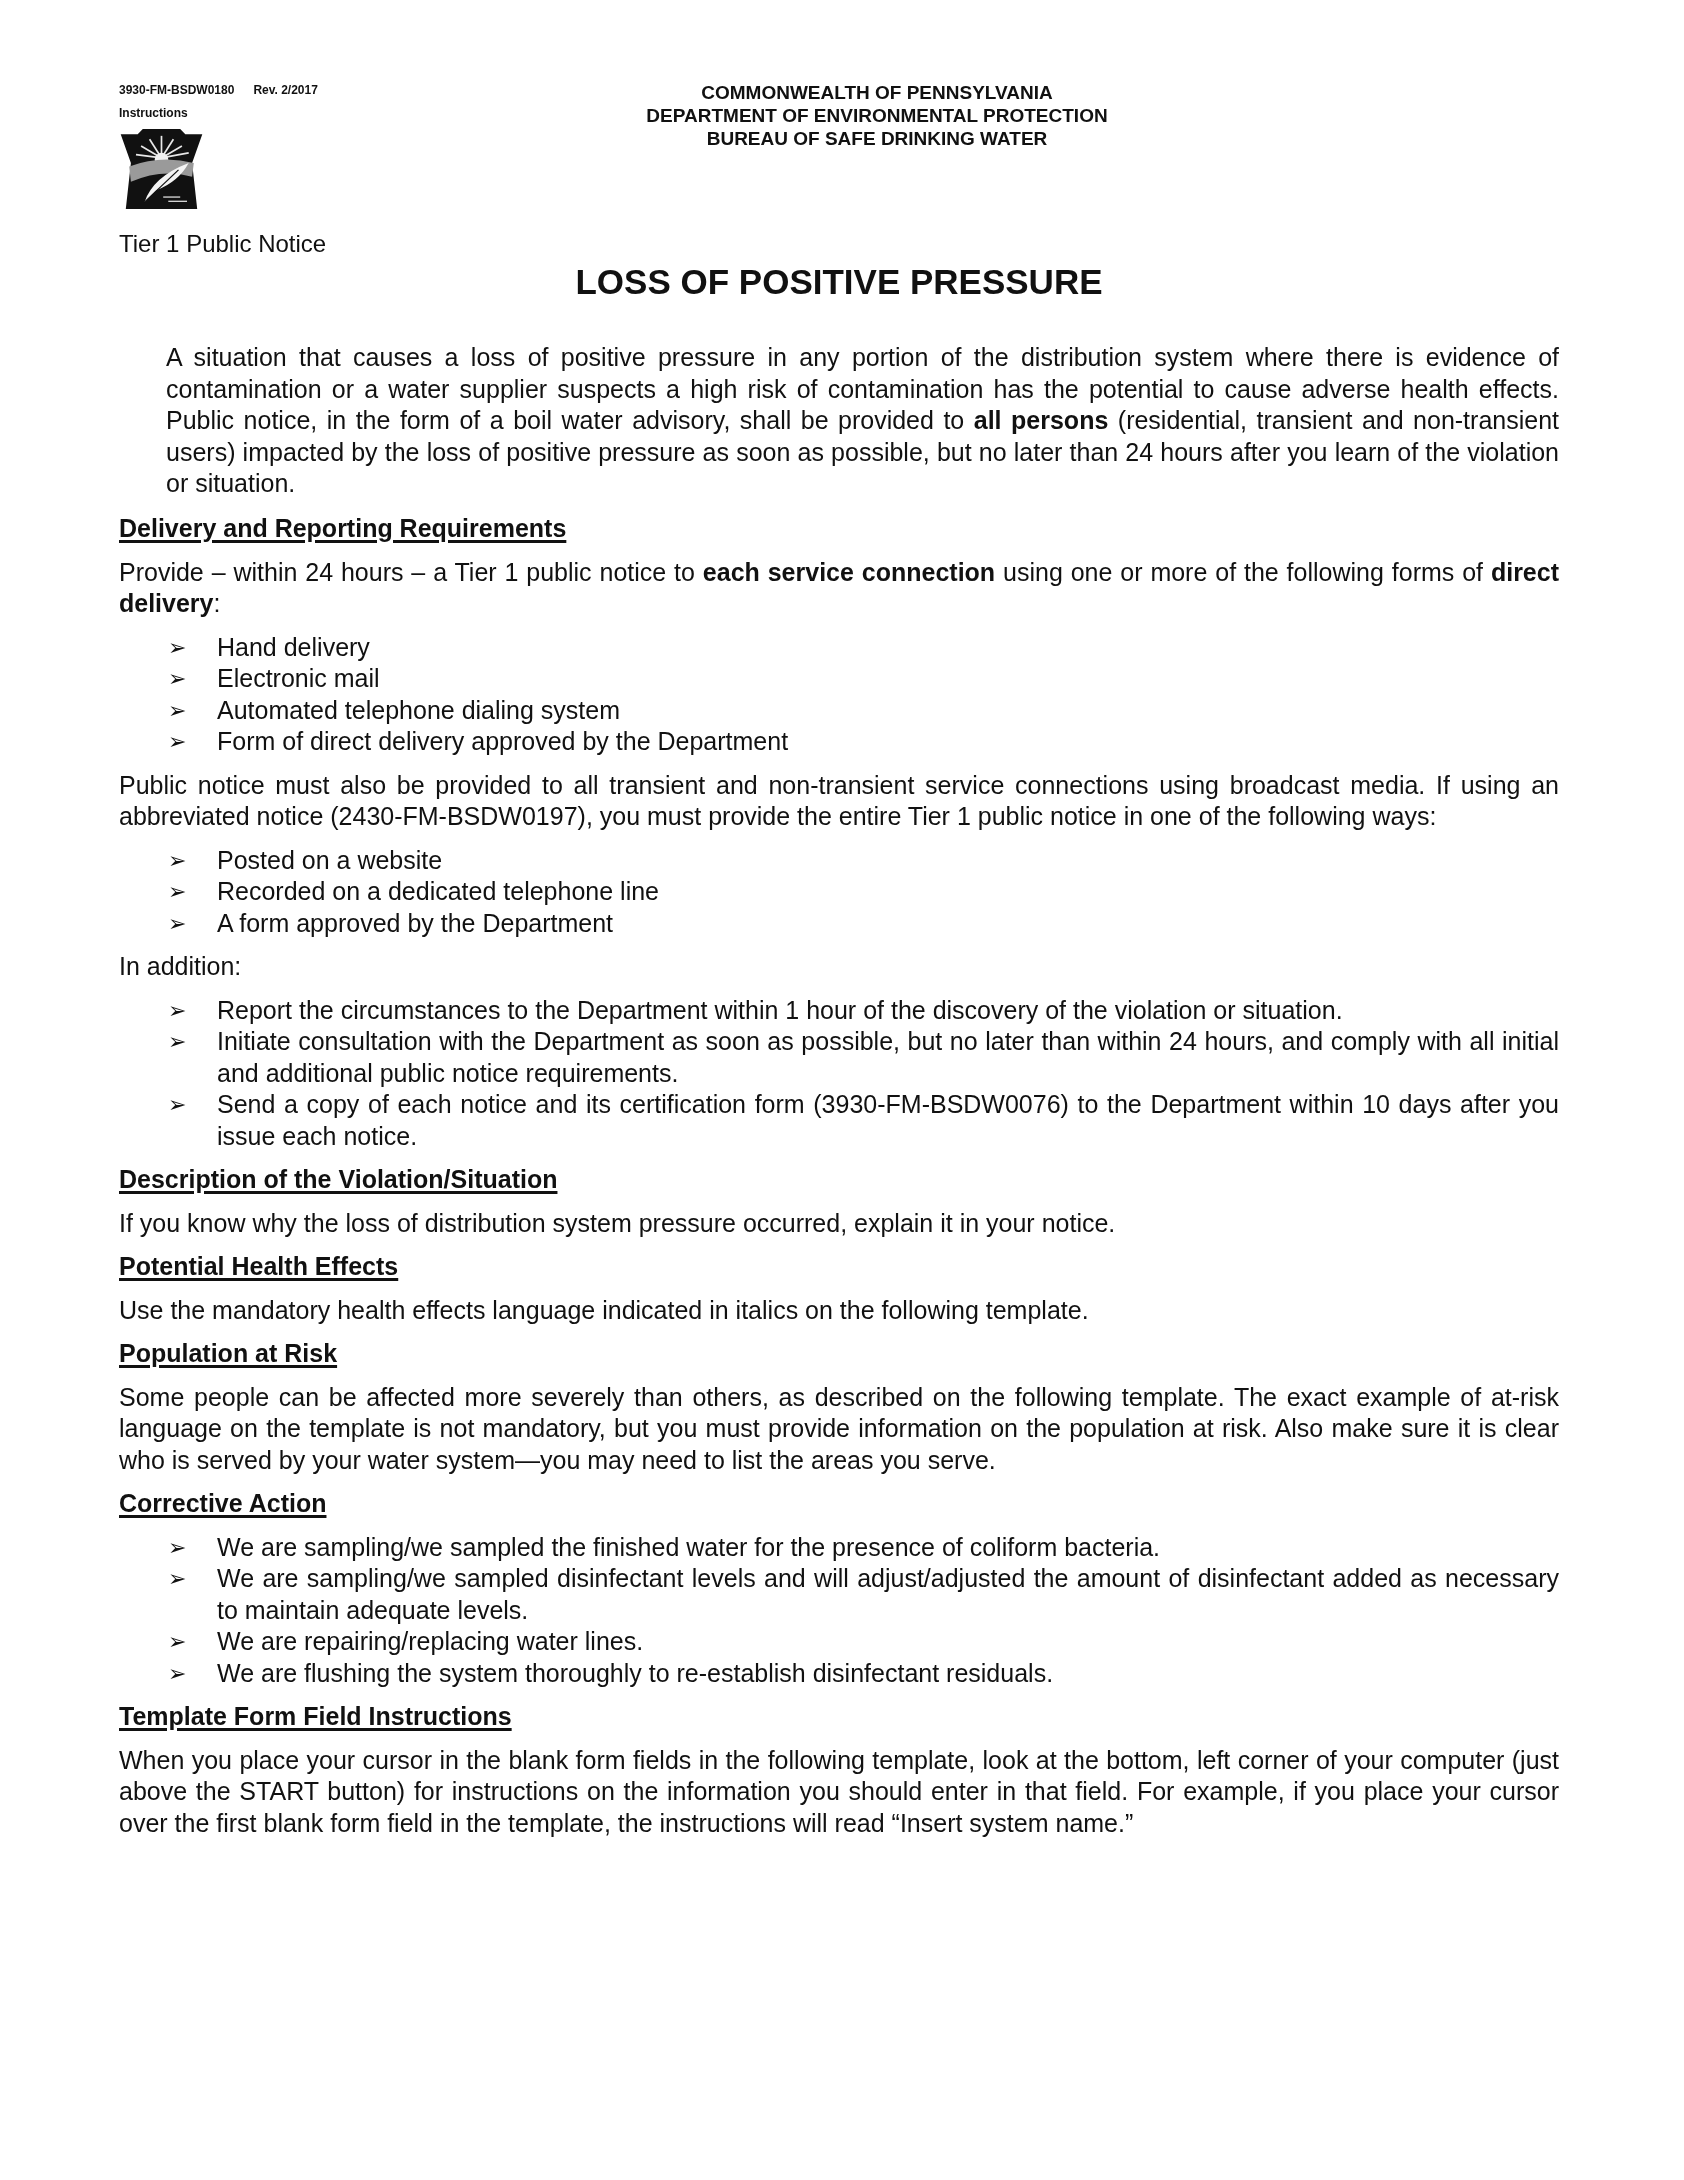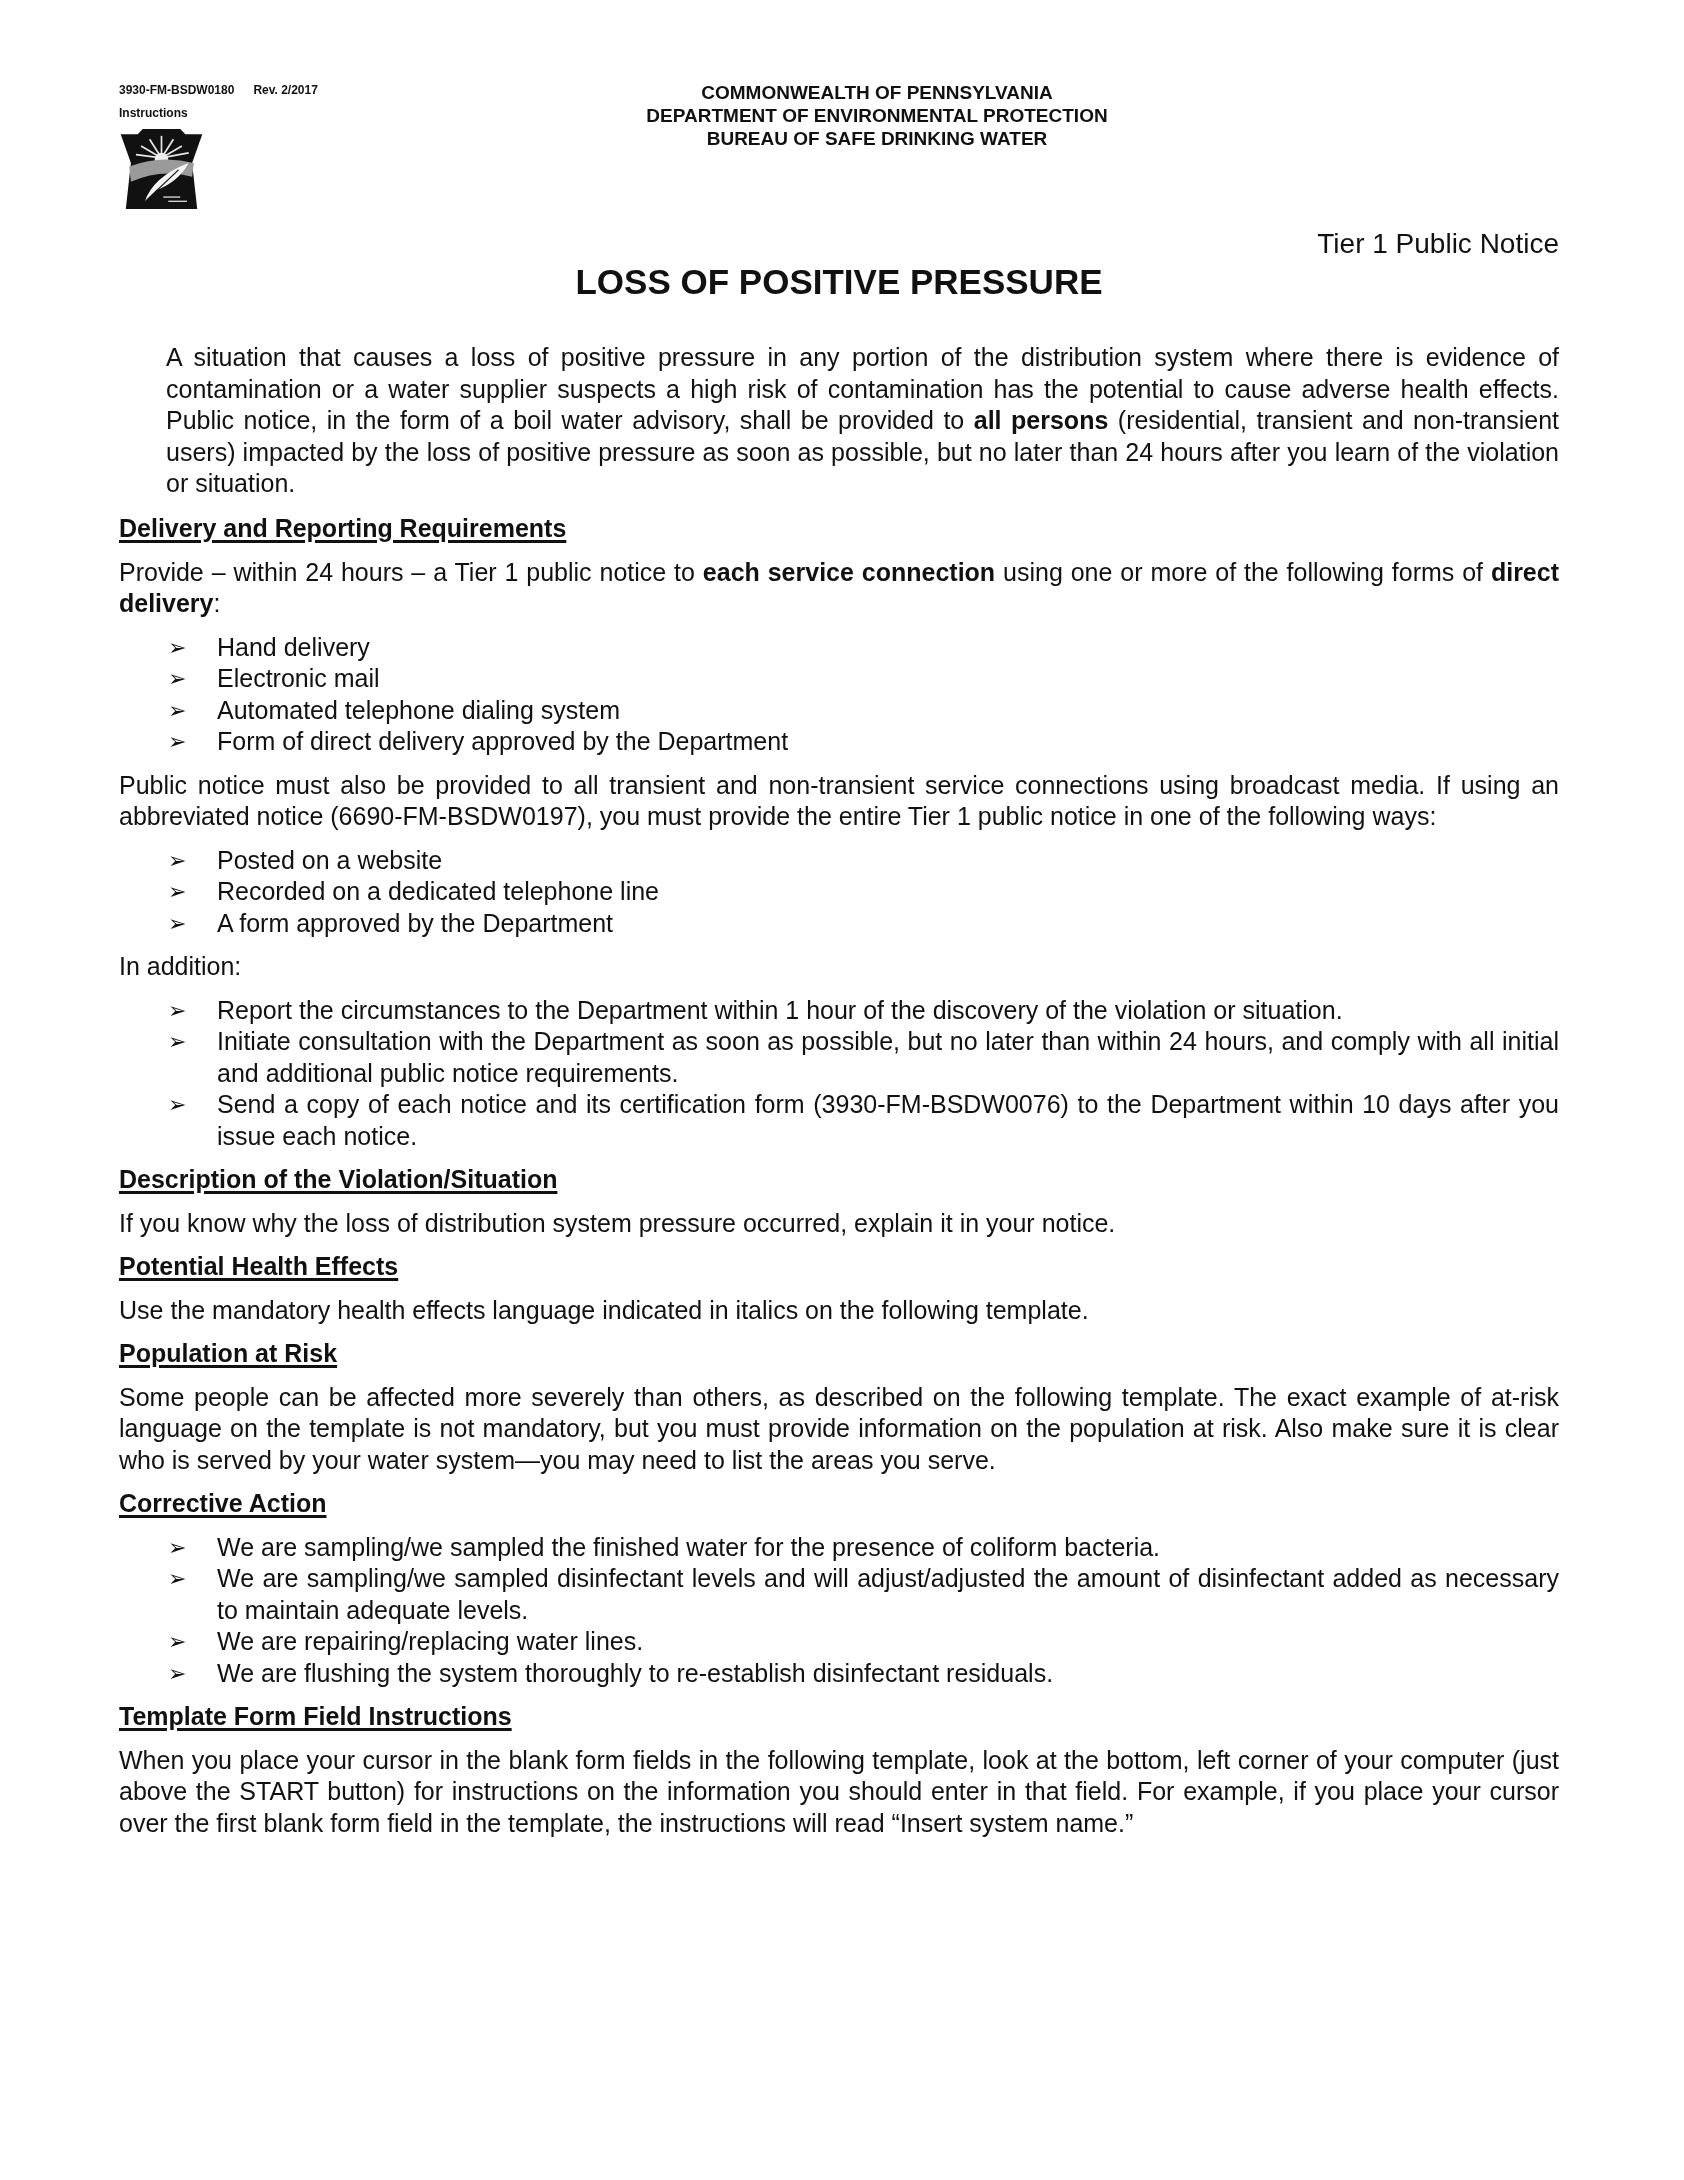--- a/index.html
+++ b/index.html
@@ -15,21 +15,21 @@
   .hdr-left .rev { margin-left: 19px; }
   .logo { position: absolute; left: 0; top: 129px; display: flex; align-items: flex-start; }
   .logo svg { width: 85px; height: 80px; display: block; }
   .logo-text { margin-left: 6.8px; margin-top: 3.4px; }
   .logo-name { font-family: "DejaVu Sans", sans-serif; font-weight: bold; font-size: 34px; line-height: 34px; letter-spacing: -0.4px; color: #111; }
   .logo-sub { font-family: "DejaVu Sans", sans-serif; font-size: 13.6px; line-height: 16px; color: #111; letter-spacing: -0.3px; }
   .hdr-center {
     position: absolute; left: 460px; width: 596px; top: 81px; text-align: center;
     font-weight: bold; font-size: 19px; line-height: 23px;
   }
-  .subtitle { position: absolute; left: 0; width: 1440px; top: 227px; text-align: right; font-size: 28px; line-height: 34px; }
+  .subtitle { position: absolute; left: 0; width: 1440px; top: 227px; text-align: left; font-size: 24px; line-height: 34px; }
   .title { position: absolute; left: 0; width: 1440px; top: 261px; text-align: center; font-size: 35px; font-weight: bold; line-height: 41px; }
   .content { position: absolute; left: 0; top: 342px; width: 1440px; font-size: 25px; line-height: 31.5px; }
   p { margin: 0; text-align: justify; }
   .intro { margin-bottom: 13.6px; margin-left: 47px; }
   h2 { margin: 0 0 12px 0; font-size: 25px; line-height: 31.5px; font-weight: bold; text-decoration: underline; text-decoration-thickness: 2.6px; text-underline-offset: 3.4px; }
   .para { margin-bottom: 12px; }
   ul { list-style: none; margin: 0 0 12px 0; padding: 0; }
   li { position: relative; padding-left: 98px; text-align: justify; }
   li .bullet { position: absolute; left: 49px; top: 0; font-family: "DejaVu Sans", sans-serif; font-size: 22px; }
   b { font-weight: bold; }
@@ -85,21 +85,21 @@
     <h2>Delivery and Reporting Requirements</h2>
     <p class="para"><span>Provide – within 24 hours – a Tier 1 public notice to </span><b>each service connection</b><span> using one or more of the following forms of </span><b>direct delivery</b><span>:</span></p>
 
     <ul>
       <li><span class="bullet">➢</span><span>Hand delivery</span></li>
       <li><span class="bullet">➢</span><span>Electronic mail</span></li>
       <li><span class="bullet">➢</span><span>Automated telephone dialing system</span></li>
       <li><span class="bullet">➢</span><span>Form of direct delivery approved by the Department</span></li>
     </ul>
 
-    <p class="para">Public notice must also be provided to all transient and non-transient service connections using broadcast media.  If using an abbreviated notice (6690-FM-BSDW0197), you must provide the entire Tier 1 public notice in one of the following ways:</p>
+    <p class="para">Public notice must also be provided to all transient and non-transient service connections using broadcast media.  If using an abbreviated notice (2430-FM-BSDW0197), you must provide the entire Tier 1 public notice in one of the following ways:</p>
 
     <ul>
       <li><span class="bullet">➢</span><span>Posted on a website</span></li>
       <li><span class="bullet">➢</span><span>Recorded on a dedicated telephone line</span></li>
       <li><span class="bullet">➢</span><span>A form approved by the Department</span></li>
     </ul>
 
     <p class="para">In addition:</p>
 
     <ul>

